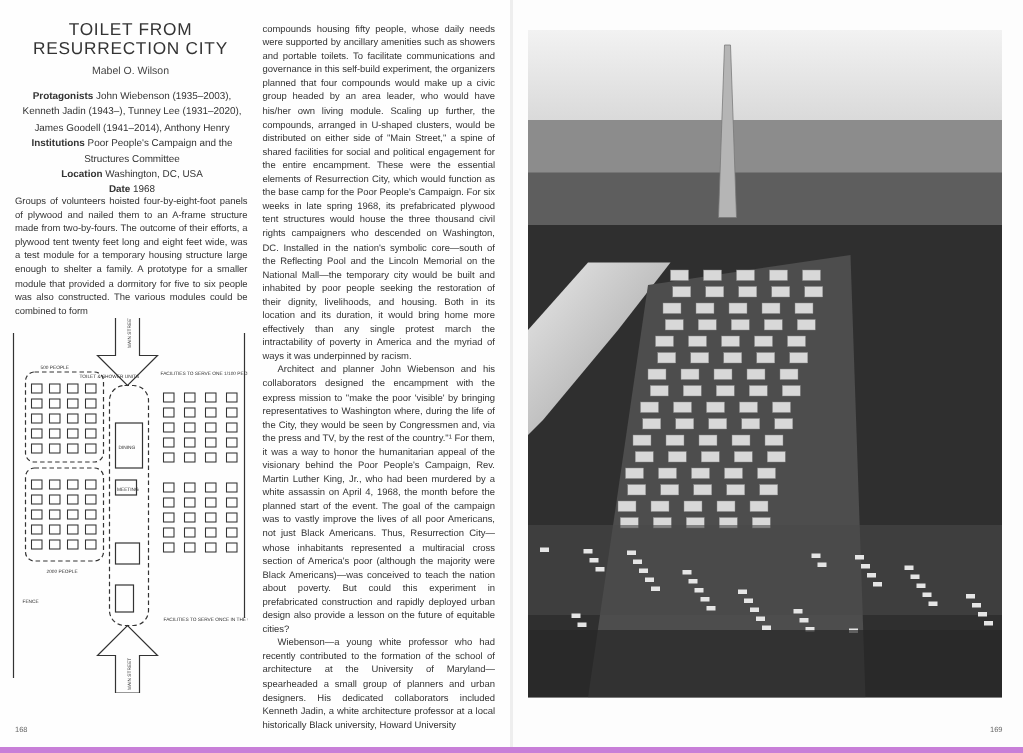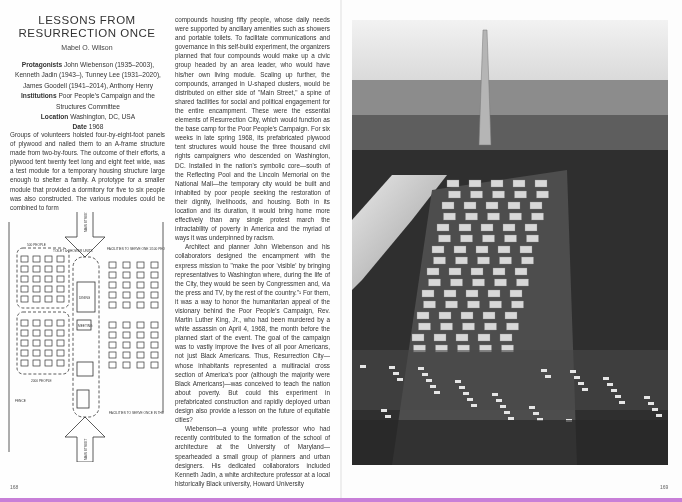--- a/index.html
+++ b/index.html
@@ -21,22 +21,22 @@
   .col2 p.indent { text-indent:10px; }
   .sketch { position:absolute; left:5px; top:212px; width:160px; height:250px; }
   .folio { position:absolute; top:484px; font-size:5px; color:#666; }
   .photo { position:absolute; left:352px; top:20px; width:316px; height:445px; overflow:hidden; background:#3a3a3a; }
 </style>
 </head>
 <body>
 
 <div class="page page-left">
   <div class="title">
-    <div>LESSONS FROM</div>
-    <div>RESURRECTION ONCE</div>
+    <div>TOILET FROM</div>
+    <div>RESURRECTION CITY</div>
   </div>
   <div class="author">Mabel O. Wilson</div>
 
   <div class="meta">
     <b>Protagonists</b>
     <span>John Wiebenson (1935–2003), Kenneth Jadin (1943–), Tunney Lee (1931–2020), James Goodell (1941–2014), Anthony Henry</span><br>
     <b>Institutions</b>
     <span>Poor People's Campaign and the Structures Committee</span><br>
     <b>Location</b>
     <span>Washington, DC, USA</span><br>

